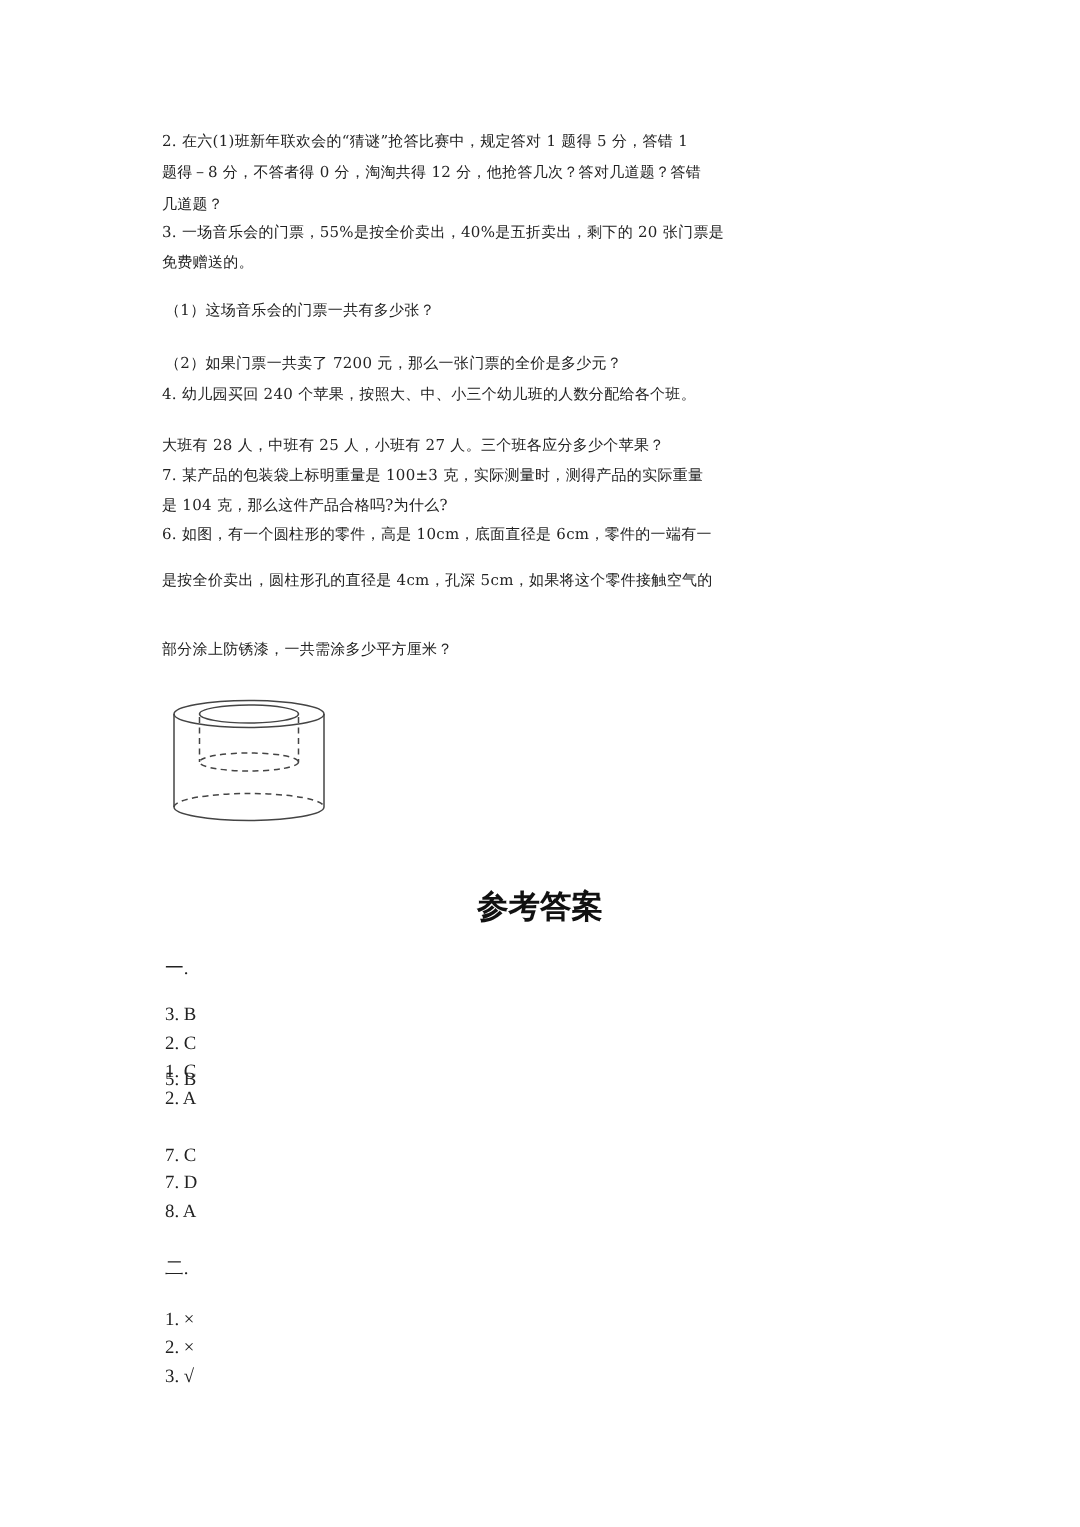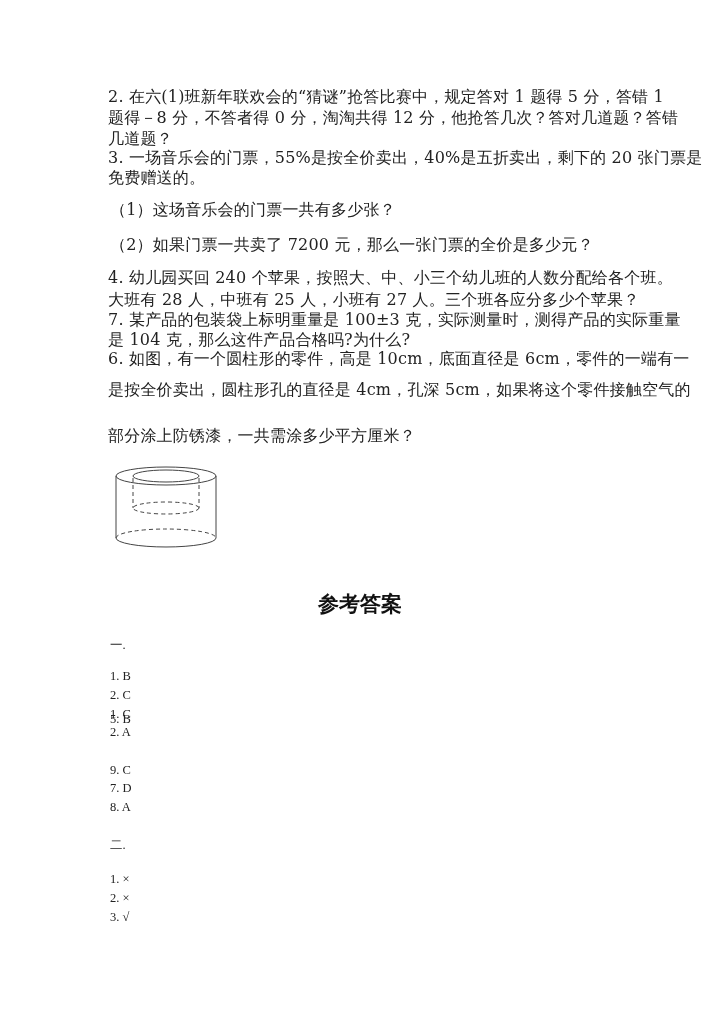--- a/index.html
+++ b/index.html
@@ -1,18 +1,18 @@
 <!DOCTYPE html>
 <html><head>
 <meta charset="utf-8">
 <style>
   html, body { margin:0; padding:0; background:#ffffff; }
   body { width:720px; height:1018px; position:relative; overflow:hidden;
          font-family:"DejaVu Serif", "Liberation Serif", serif; color:#222; }
-  .line { position:absolute; left:108px; font-size:16px; white-space:nowrap; letter-spacing:0.2px; }
+  .line { position:absolute; left:108px; font-size:10px; white-space:nowrap; letter-spacing:0.2px; }
   .title { position:absolute; left:0; width:720px; top:590px; text-align:center;
            font-family:"DejaVu Sans", "Liberation Sans", sans-serif; font-weight:bold; font-size:21px; color:#111; }
   .ans { position:absolute; left:110px; font-size:12.5px; font-family:"Liberation Serif", "DejaVu Serif", serif; }
   .figure { position:absolute; left:112px; top:462px; }
 </style>
 </head>
 <body>
 
 <div>
   <div class="line" style="top:87px">2. 在六(1)班新年联欢会的“猜谜”抢答比赛中，规定答对 1 题得 5 分，答错 1</div>
@@ -21,21 +21,21 @@
 </div>
 
 <div>
   <div class="line" style="top:148px">3. 一场音乐会的门票，55%是按全价卖出，40%是五折卖出，剩下的 20 张门票是</div>
   <div class="line" style="top:168px">免费赠送的。</div>
   <div class="line" style="top:200px; left:110px">（1）这场音乐会的门票一共有多少张？</div>
   <div class="line" style="top:235px; left:110px">（2）如果门票一共卖了 7200 元，那么一张门票的全价是多少元？</div>
 </div>
 
 <div>
-  <div class="line" style="top:268px">4. 幼儿园买回 240 个苹果，按照大、中、小三个幼儿班的人数分配给各个班。</div>
+  <div class="line" style="top:256px">4. 幼儿园买回 240 个苹果，按照大、中、小三个幼儿班的人数分配给各个班。</div>
   <div class="line" style="top:290px">大班有 28 人，中班有 25 人，小班有 27 人。三个班各应分多少个苹果？</div>
 </div>
 
 <div>
   <div class="line" style="top:310px">7. 某产品的包装袋上标明重量是 100±3 克，实际测量时，测得产品的实际重量</div>
   <div class="line" style="top:330px">是 104 克，那么这件产品合格吗?为什么?</div>
 </div>
 
 <div>
   <div class="line" style="top:349px">6. 如图，有一个圆柱形的零件，高是 10cm，底面直径是 6cm，零件的一端有一</div>
@@ -63,26 +63,26 @@
 
       <ellipse cx="54" cy="46" rx="33" ry="6" stroke-dasharray="4,3"></ellipse>
     </g>
   </svg>
 </div>
 
 <div class="title">参考答案</div>
 
 <div>
   <div class="ans" style="top:637px">一.</div>
-  <div class="ans" style="top:669px">1. B</div>
+  <div class="ans" style="top:669px">3. B</div>
   <div class="ans" style="top:688px">2. C</div>
   <div class="ans" style="top:707px">1. C</div>
   <div class="ans" style="top:725px">2. A</div>
   <div class="ans" style="top:712px">5. B</div>
-  <div class="ans" style="top:763px">9. C</div>
+  <div class="ans" style="top:763px">7. C</div>
   <div class="ans" style="top:781px">7. D</div>
   <div class="ans" style="top:800px">8. A</div>
 </div>
 
 <div>
   <div class="ans" style="top:837px">二.</div>
   <div class="ans" style="top:872px">1. ×</div>
   <div class="ans" style="top:891px">2. ×</div>
   <div class="ans" style="top:910px">3. √</div>
 </div>

